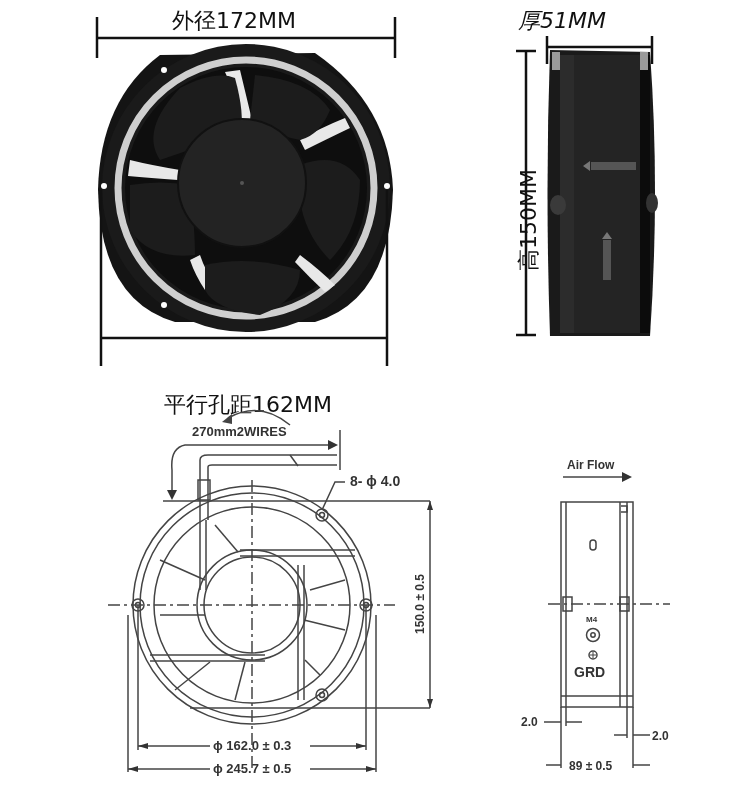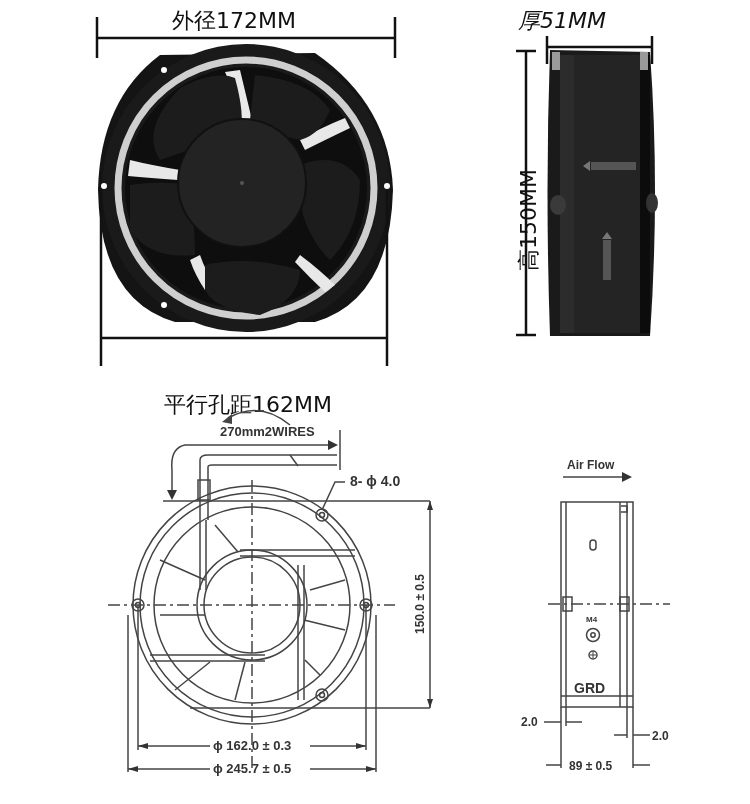--- a/index.html
+++ b/index.html
@@ -148,21 +148,21 @@
     <line x1="376" y1="615" x2="376" y2="772"></line>
     <line x1="138" y1="746" x2="210" y2="746"></line>
       <line x1="310" y1="746" x2="366" y2="746"></line>
     <line x1="128" y1="769" x2="210" y2="769"></line>
       <line x1="310" y1="769" x2="376" y2="769"></line>
     <polygon points="138,746 148,743 148,749" fill="#333" stroke="none"></polygon>
     <polygon points="366,746 356,743 356,749" fill="#333" stroke="none"></polygon>
     <polygon points="128,769 138,766 138,772" fill="#333" stroke="none"></polygon>
     <polygon points="376,769 366,766 366,772" fill="#333" stroke="none"></polygon>
   </svg>
-  <div class="abs draw-label" style="left:192px; top:424px; font-size:13px;margin-left:28px;">270mm2WIRES</div>
+  <div class="abs draw-label" style="left:192px; top:424px; font-size:13px;">270mm2WIRES</div>
   <div class="abs draw-label" style="left:350px; top:473px; font-size:14px;">8- ϕ 4.0</div>
   <div class="abs draw-label" style="left:390px; top:597px; font-size:12px; transform:rotate(-90deg); transform-origin:center;">150.0 ± 0.5</div>
   <div class="abs draw-label" style="left:213px; top:738px; font-size:13px;">ϕ 162.0 ± 0.3</div>
   <div class="abs draw-label" style="left:213px; top:761px; font-size:13px;">ϕ 245.7 ± 0.5</div>
 </div>
 
 <div>
   <svg width="750" height="804" fill="none" stroke="#444" stroke-width="1.5">
 
     <line x1="563" y1="477" x2="625" y2="477"></line>
@@ -193,17 +193,17 @@
     <line x1="627" y1="707" x2="627" y2="738"></line>
     <line x1="544" y1="722" x2="561" y2="722"></line>
     <line x1="566" y1="722" x2="582" y2="722"></line>
     <line x1="614" y1="735" x2="627" y2="735"></line>
     <line x1="633" y1="735" x2="650" y2="735"></line>
     <line x1="546" y1="765" x2="561" y2="765"></line>
     <line x1="633" y1="765" x2="650" y2="765"></line>
   </svg>
   <div class="abs draw-label" style="left:567px; top:458px; font-size:12px;">Air Flow</div>
   <div class="abs draw-label" style="left:586px; top:615px; font-size:8px;">M4</div>
-  <div class="abs draw-label" style="left:574px; top:664px; font-size:14px;margin-top:16px;">GRD</div>
+  <div class="abs draw-label" style="left:574px; top:664px; font-size:14px;">GRD</div>
   <div class="abs draw-label" style="left:521px; top:715px; font-size:12px;">2.0</div>
   <div class="abs draw-label" style="left:652px; top:729px; font-size:12px;">2.0</div>
   <div class="abs draw-label" style="left:569px; top:759px; font-size:12px;">89 ± 0.5</div>
 </div>
 
 </body></html>

